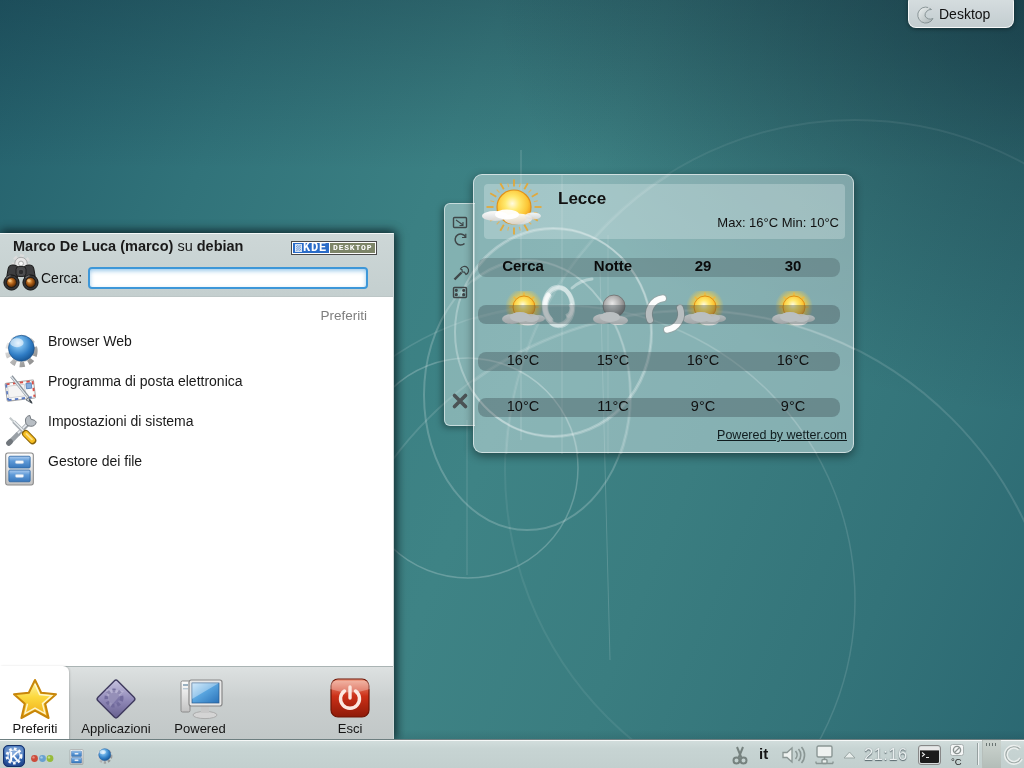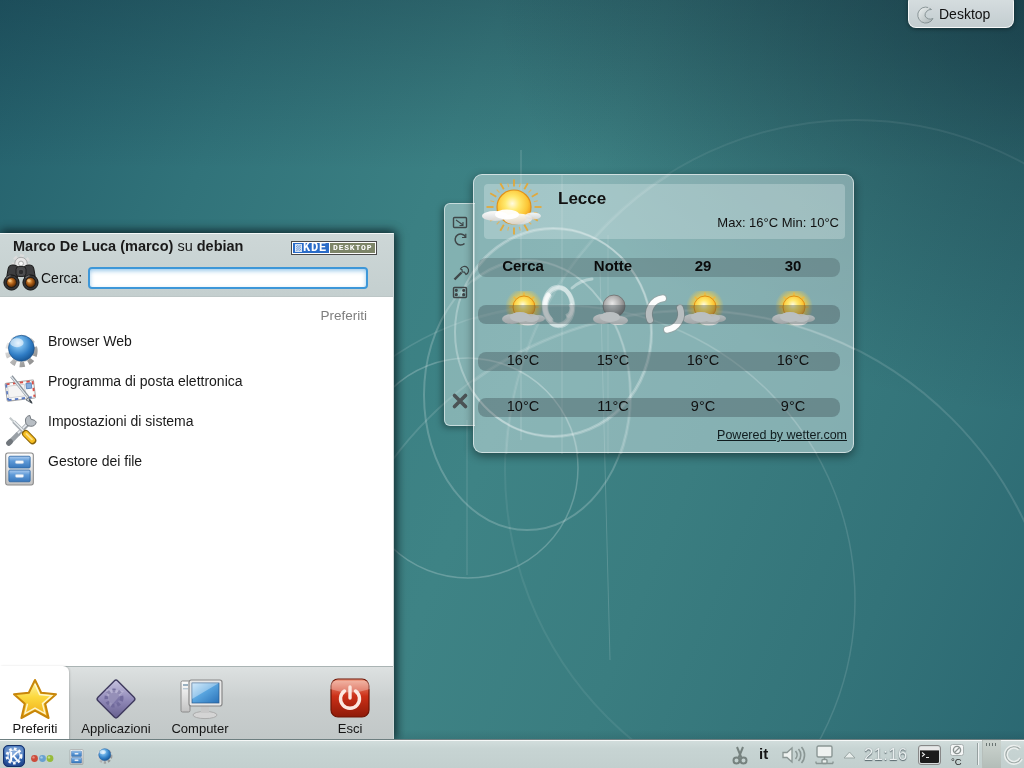--- a/index.html
+++ b/index.html
@@ -444,21 +444,21 @@
           </defs>
         <rect x="4" y="4" width="9" height="31" rx="1.5" fill="url(#boxg)" stroke="#8a8a8a"></rect>
         <rect x="6" y="7" width="5" height="2" fill="#9ab0c0"></rect>
           <rect x="6" y="11" width="5" height="1.4" fill="#b8c8d4"></rect>
         <ellipse cx="28" cy="38" rx="12" ry="3.6" fill="#d4d4d4" stroke="#a2a2a2" stroke-width=".8"></ellipse>
         <rect x="24" y="29" width="8" height="7" fill="#c8c8c8"></rect>
         <rect x="12" y="3" width="33" height="26" rx="2.2" fill="#e8e8e8" stroke="#888" stroke-width="1.2"></rect>
         <rect x="15" y="6" width="27" height="20" fill="url(#scrg)" stroke="#2a5a8c" stroke-width=".7"></rect>
         <path d="M15 6 L42 6 L15 22 Z" fill="#ffffff" opacity=".35"></path>
       </svg>
-      <div class="tl">Computer</div></div>
+      <div class="tl">Powered</div></div>
     <div class="tab" style="left:310px">
       <svg width="42" height="44" viewBox="0 0 42 44">
         <defs>
             <linearGradient id="redg" x1="0" y1="0" x2="0" y2="1">
           <stop offset="0%" stop-color="#f0a088"></stop>
               <stop offset="45%" stop-color="#cc3018"></stop>
               <stop offset="100%" stop-color="#8e1a08"></stop>
         </linearGradient>
           </defs>
         <rect x="2" y="2" width="38" height="38" rx="7" fill="url(#redg)" stroke="#6e1404" stroke-width="1.2"></rect>

